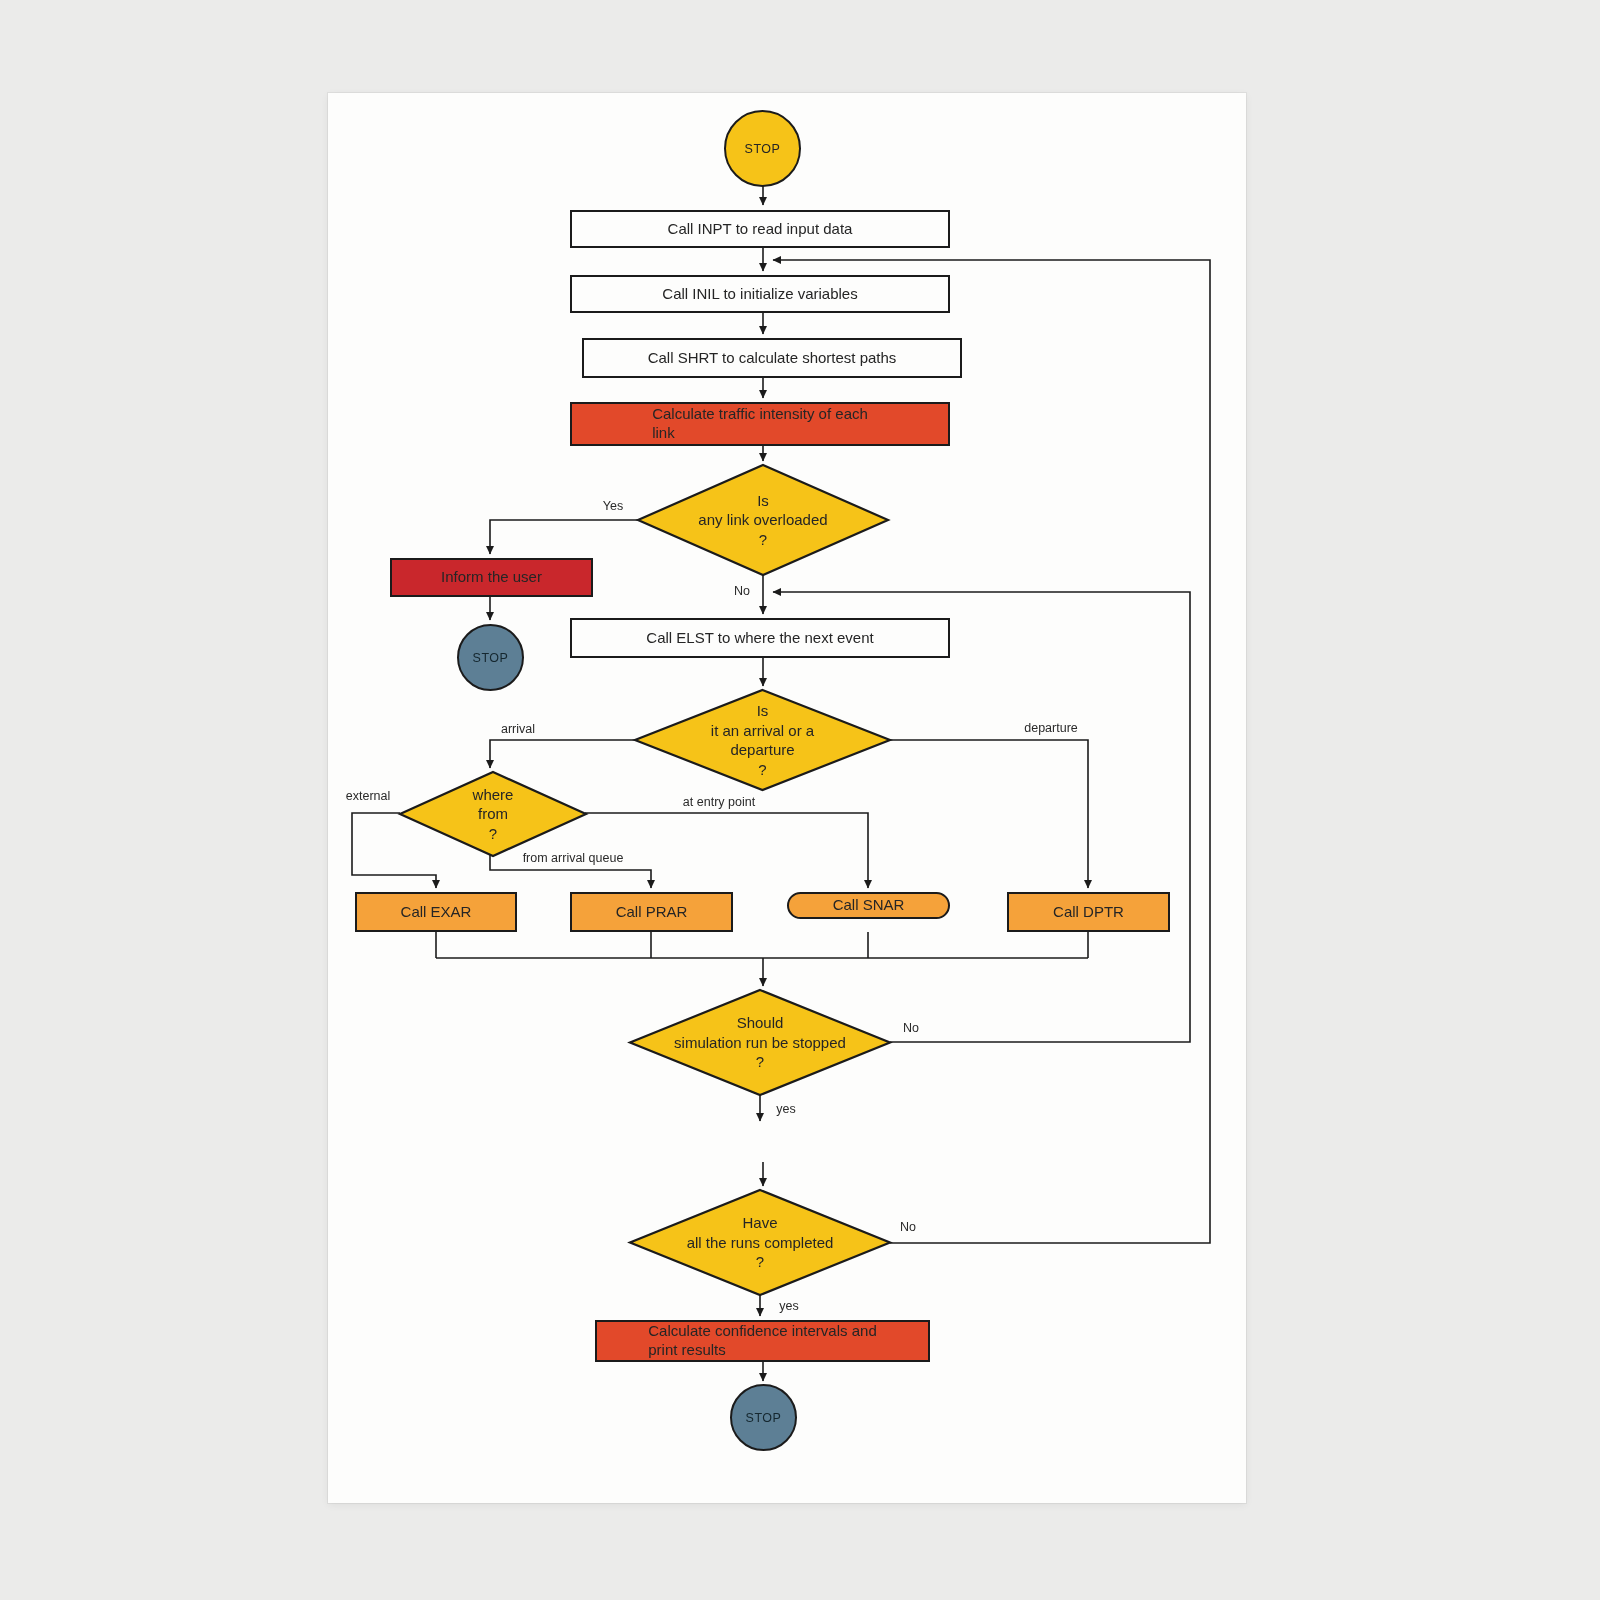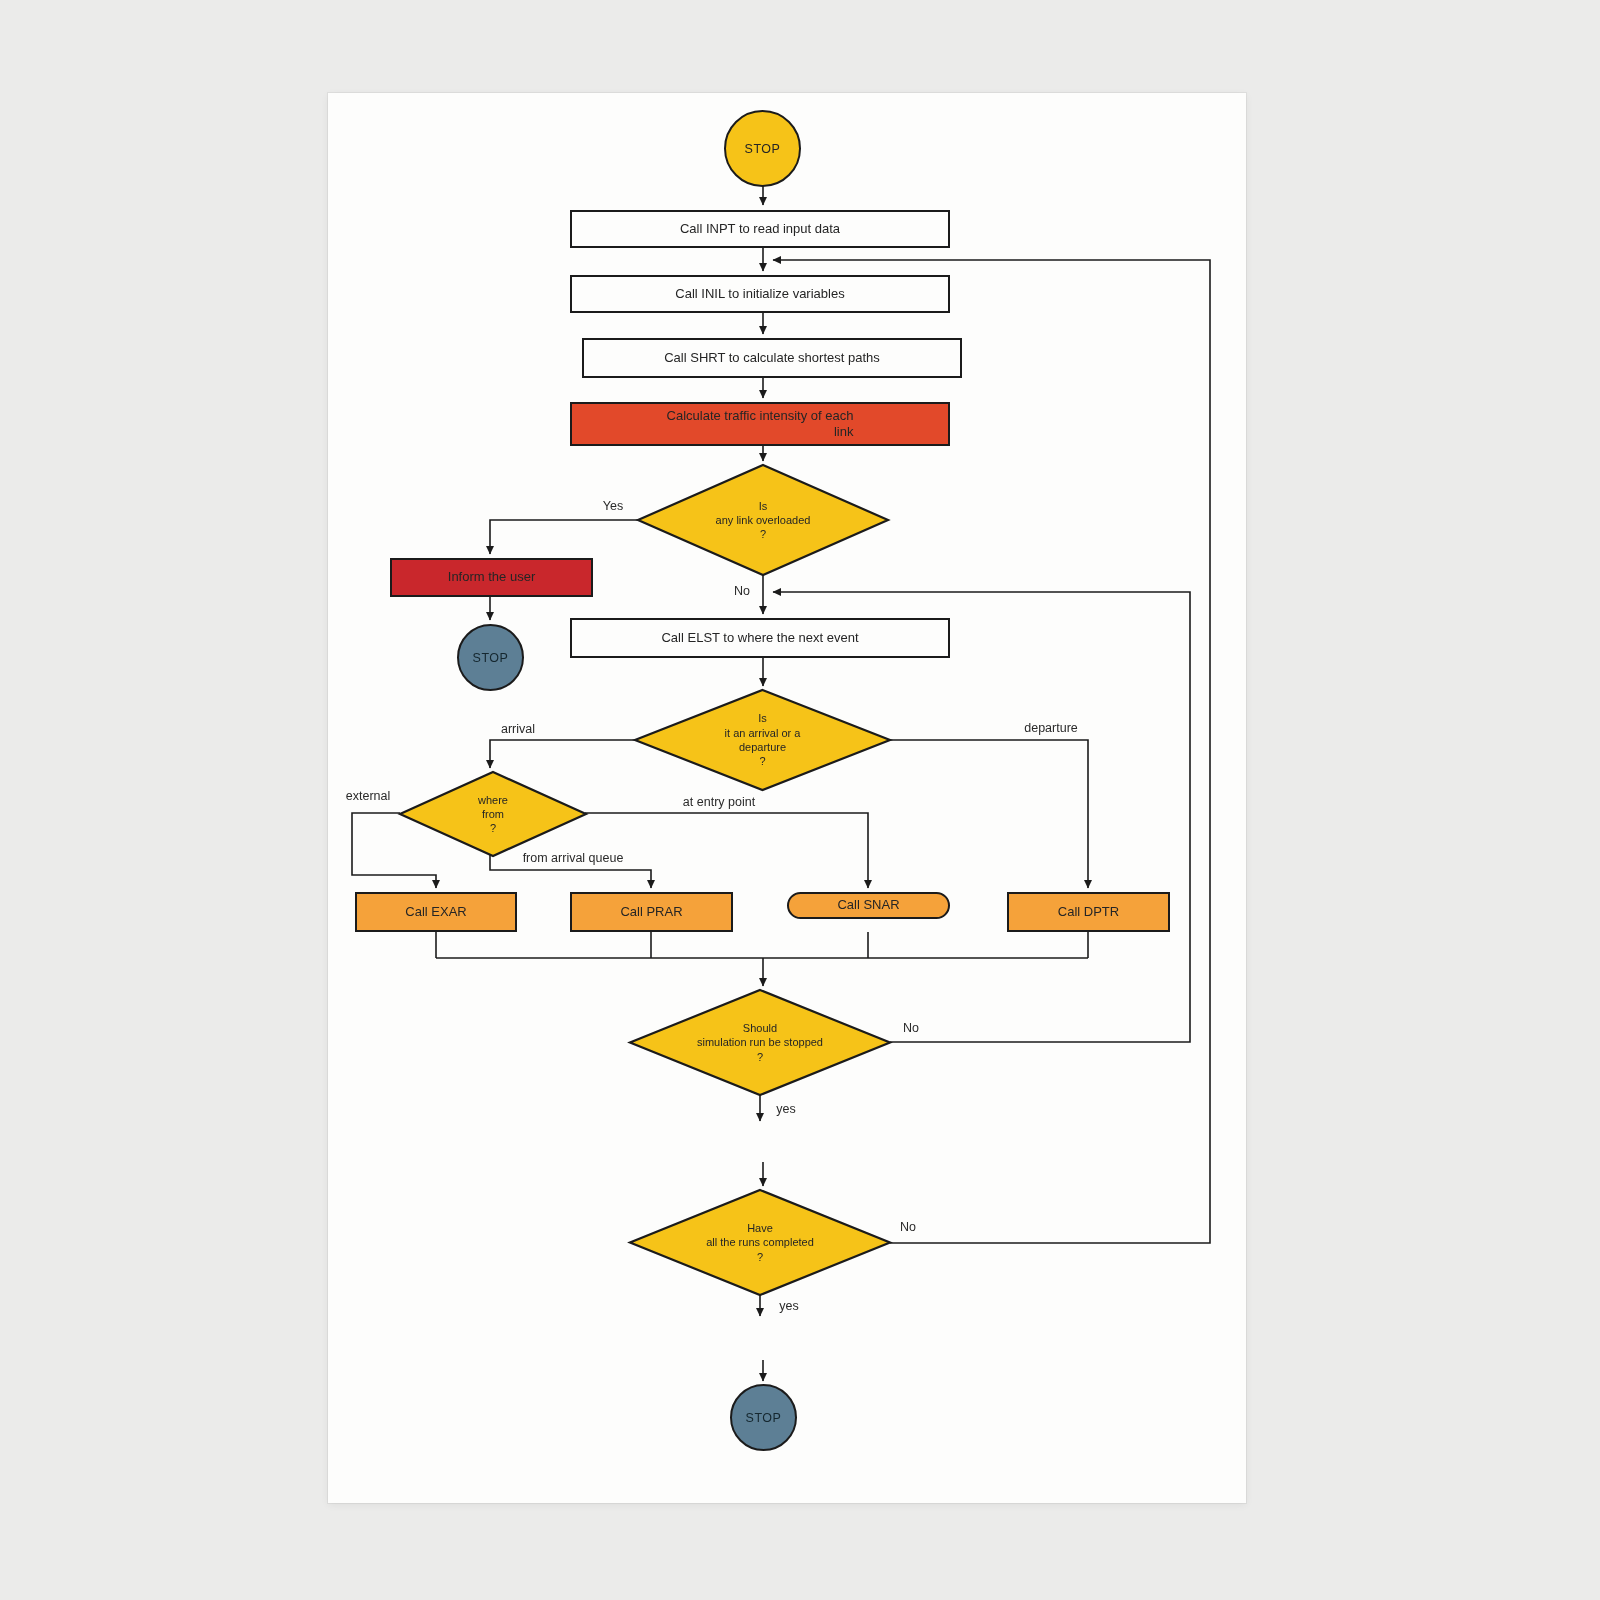--- a/index.html
+++ b/index.html
@@ -9,35 +9,35 @@
     background:#ebebea;
   }
   #paper {
     position:absolute; left:328px; top:93px; width:918px; height:1410px;
     background:#fdfdfc; box-shadow:0 0 0 1px rgba(0,0,0,0.05), 0 2px 8px rgba(0,0,0,0.06);
   }
   #wires { position:absolute; left:0; top:0; width:1600px; height:1600px; pointer-events:none; }
   .node { position:absolute; display:flex; align-items:center; justify-content:center; box-sizing:border-box; }
   .rect {
     border:2px solid #1b1b1b; background:#fdfdfc;
-    font-size:13px; text-align:right; line-height:1.25; white-space:pre-line;
+    font-size:15px; text-align:left; line-height:1.25; white-space:pre-line;
   }
   .rect.red    { background:var(--red_orange, #e2492a); }
   .rect.darkred{ background:var(--dark_red, #c9272c); }
   .rect.orange { background:var(--orange, #f5a23a); }
   .circle {
     border:2.5px solid #1b1b1b; border-radius:50%;
     font-size:12.5px; letter-spacing:0.5px; text-align:center;
   }
   .circle.yellow { background:var(--yellow, #f6c318); }
   .circle.blue   { background:var(--stop_blue, #5d7f95); color:#15272f; }
   .diamond { background:transparent; }
   .diamond svg { position:absolute; inset:0; width:100%; height:100%; overflow:visible; }
   .diamond .lbl {
-    position:relative; z-index:2; font-size:11px; text-align:center;
+    position:relative; z-index:2; font-size:15px; text-align:center;
     line-height:1.3; white-space:pre-line;
   }
   .edge-label {
     position:absolute; transform:translate(-50%,-50%);
     font-size:12.5px; color:#2a2a2a; white-space:nowrap;
     background:transparent; z-index:3;
   }
   .node { z-index:2; }
 </style>
 </head>
@@ -129,20 +129,24 @@
 
   <div class="node rect orange" style="left:787px; top:892px; width:163px; height:27px;border-radius:19px;">
     <span>Call SNAR</span>
   </div>
 
   <div class="node rect orange" style="left:1007px; top:892px; width:163px; height:40px;">
     <span>Call DPTR</span>
   </div>
 
 
+  <div class="node rect red" style="left:595px; top:1320px; width:335px; height:42px;">
+    <span>Calculate confidence intervals and
+print results</span>
+  </div>
 
   <div class="node diamond" style="left:638px; top:465px; width:250px; height:110px;">
     <svg viewBox="0 0 100 44" preserveAspectRatio="none">
       <polygon points="50,0 100,22 50,44 0,22" fill="#f6c318" stroke="#1b1b1b" stroke-width="2.2" vector-effect="non-scaling-stroke"></polygon>
     </svg>
     <span class="lbl">Is
 any link overloaded
 ?</span>
   </div>
 

